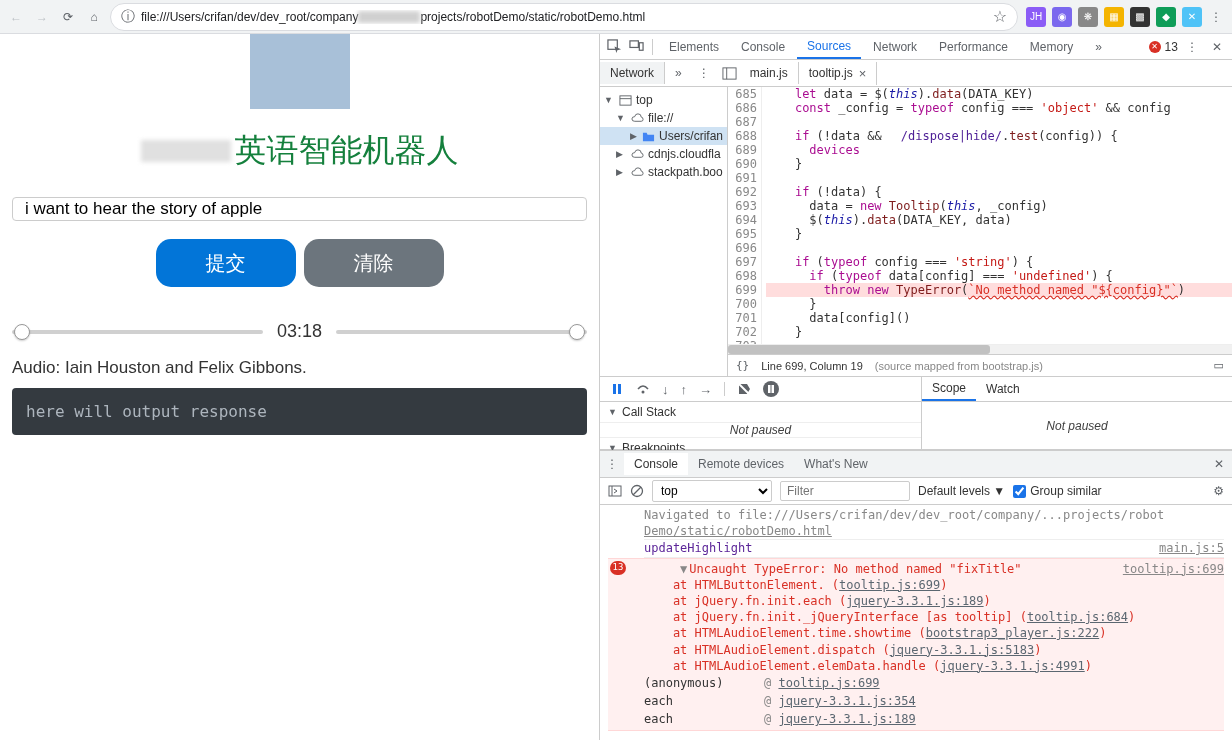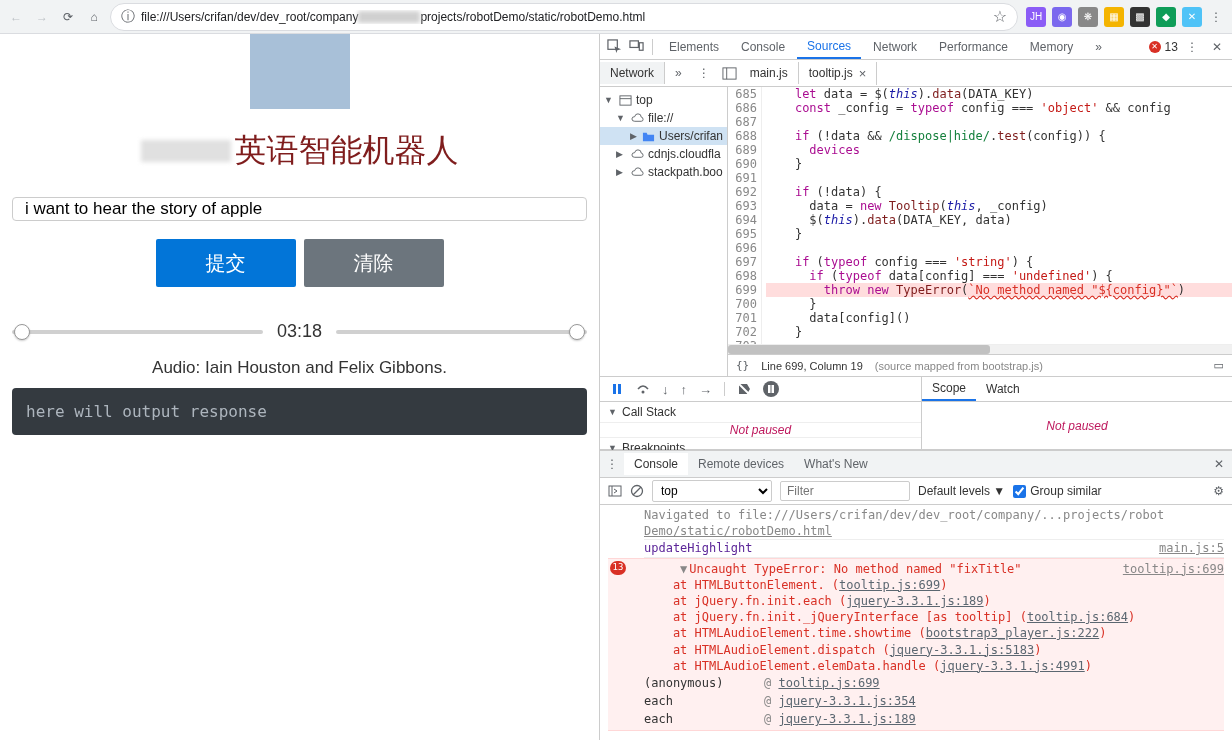--- a/index.html
+++ b/index.html
@@ -13,32 +13,32 @@
 .address-bar { flex: 1; display: flex; align-items: center; background: #fff; border-radius: 15px; height: 28px; padding: 0 10px; border: 1px solid #dadce0; }
 .address-info-icon { color: #5f6368; margin-right: 6px; font-size: 14px; }
 .address-url { font-size: 12px; color: #202124; white-space: nowrap; overflow: hidden; }
 .address-star { margin-left: auto; color: #5f6368; font-size: 16px; }
 .ext-icons { display: flex; gap: 6px; align-items: center; }
 .ext-icon { width: 20px; height: 20px; border-radius: 3px; display: flex; align-items: center; justify-content: center; font-size: 10px; color: #fff; }
 
 .main-area { display: flex; height: calc(740px - 34px); }
 .page-panel { width: 600px; background: #fff; border-right: 1px solid #ccc; display: flex; flex-direction: column; align-items: center; padding: 0 12px; overflow-y: auto; }
 .page-img { width: 100px; height: 75px; background: #a8c0d8; margin-top: 0px; }
-.page-title { display: flex; align-items: center; margin: 20px 0 24px; font-size: 32px; color: #7f1d1d; }
+.page-title { display: flex; align-items: center; margin: 20px 0 24px; font-size: 32px; color: #15803d; }
 .title-blur { width: 90px; height: 22px; background: #e0e0e0; filter: blur(2px); margin-right: 4px; }
 .input-text { width: 100%; height: 24px; border: 1px solid #ccc; border-radius: 4px; padding: 0 12px; font-size: 17px; }
 .btn-row { display: flex; gap: 8px; margin-top: 18px; }
-.btn { width: 140px; height: 48px; border: none; border-radius: 2px; color: #fff; font-size: 20px; cursor: pointer; }
+.btn { width: 140px; height: 48px; border: none; border-radius: 15px; color: #fff; font-size: 20px; cursor: pointer; }
 .btn-submit { background: #0275d8; }
 .btn-clear { background: #6c757d; }
 .slider-row { display: flex; align-items: center; width: 100%; margin-top: 34px; gap: 14px; }
 .slider-track { flex: 1; height: 4px; background: #d0d0d0; border-radius: 2px; position: relative; }
 .slider-handle { position: absolute; top: -6px; width: 16px; height: 16px; border-radius: 50%; background: #fff; border: 1px solid #999; box-shadow: 0 1px 2px rgba(0,0,0,.2); }
 .time-text { font-size: 18px; color: #333; }
-.audio-label { width: 100%; font-size: 17px; color: #333; margin-top: 16px; text-align: center; }
+.audio-label { width: 100%; font-size: 17px; color: #333; margin-top: 16px; text-align: left; }
 .response-box { width: 100%; background: #343a40; color: #adb5bd; font-family: monospace; font-size: 16px; padding: 14px; margin-top: 10px; border-radius: 4px; }
 
 
 .devtools { flex: 1; display: flex; flex-direction: column; background: #fff; }
 .dt-tabs { display: flex; align-items: center; height: 26px; border-bottom: 1px solid #ccc; padding: 0 4px; gap: 2px; }
 .dt-tab-icon { width: 20px; display: flex; justify-content: center; color: #5f6368; cursor: pointer; }
 .dt-tab-icon svg { width: 15px; height: 15px; }
 .dt-tab { padding: 4px 10px; color: #5f6368; cursor: pointer; font-size: 12px; }
 .dt-tab.active { color: #1a73e8; border-bottom: 2px solid #1a73e8; }
 .dt-errcount { margin-left: auto; display: flex; align-items: center; gap: 4px; }
@@ -65,41 +65,41 @@
 .code-pane { flex: 1; display: flex; flex-direction: column; min-width: 0; }
 .code-scroll { display: flex; font-family: Menlo, monospace; font-size: 12px; height: 258px; overflow: hidden; }
 .gutter { width: 34px; background: #fff; border-right: 1px solid #eee; text-align: right; padding-right: 4px; color: #888; line-height: 14px; }
 .code-lines { flex: 1; line-height: 14px; white-space: pre; overflow-x: auto; padding-left: 4px; }
 .code-lines .hl { background: #fdd; display: inline-block; width: 100%; }
 .code-lines .hl-error { color: #d93025; text-decoration: wavy underline #d93025; }
 .kw { color: #aa0d91; }
 .str { color: #c41a16; }
 .this { color: #1a1aa6; font-style: italic; }
 .fn { color: #7f1d1d; }
-.com { color: #15803d; }
+.com { color: #4c1d95; margin-left: 12px; }
 
 .code-scrollbar { height: 10px; background: #f1f1f1; border-top: 1px solid #eee; position: relative; }
 .code-scroll-thumb { position: absolute; left: 0; width: 52%; height: 100%; background: #c1c1c1; border-radius: 3px; }
 .code-status { display: flex; align-items: center; height: 22px; border-top: 1px solid #ccc; padding: 0 8px; font-size: 11px; color: #333; gap: 12px; }
 .braces { font-family: monospace; color: #5f6368; }
 
 .debugger-bar { display: flex; height: 26px; border-top: 1px solid #ccc; border-bottom: 1px solid #ccc; }
 .dbg-controls { display: flex; align-items: center; gap: 12px; padding: 0 10px; width: 322px; border-right: 1px solid #ccc; }
 .dbg-btn { color: #5f6368; cursor: pointer; display: flex; align-items: center; font-size: 13px; }
 .dbg-btn svg { width: 14px; height: 14px; }
 .dbg-btn.active { color: #1a73e8; }
 .dbg-btn.dark { background: #5f6368; border-radius: 50%; width: 16px; height: 16px; justify-content: center; }
 .dbg-tabs { display: flex; align-items: center; }
 .dbg-tab { padding: 4px 10px; font-size: 12px; }
 .dbg-tab.active { border-bottom: 2px solid #1a73e8; }
 
 .debugger-body { display: flex; height: 48px; border-bottom: 1px solid #ccc; }
 .stack-pane { width: 322px; border-right: 1px solid #ccc; display: flex; flex-direction: column; font-size: 12px; }
 .stack-header { padding: 3px 8px; color: #333; border-bottom: 1px solid #eee; display: flex; align-items: center; gap: 4px; }
-.not-paused { flex: 1; display: flex; align-items: center; justify-content: center; color: #be185d; font-style: italic; }
+.not-paused { flex: 1; display: flex; align-items: center; justify-content: center; color: #404040; font-style: italic; }
 .scope-pane { flex: 1; }
 
 
 .console-drawer { flex: 1; display: flex; flex-direction: column; border-top: 1px solid #ccc; min-height: 0; }
 .console-tabs { display: flex; align-items: center; height: 27px; border-bottom: 1px solid #ccc; background: #f1f3f4; }
 .con-tab { padding: 4px 10px; font-size: 12px; color: #5f6368; }
 .con-tab.active { background: #fff; color: #333; }
 .con-close { margin-left: auto; padding: 0 8px; color: #5f6368; cursor: pointer; }
 .console-toolbar { display: flex; align-items: center; height: 27px; border-bottom: 1px solid #ccc; gap: 8px; padding: 0 8px; }
 .con-btn { color: #5f6368; cursor: pointer; display: flex; }

